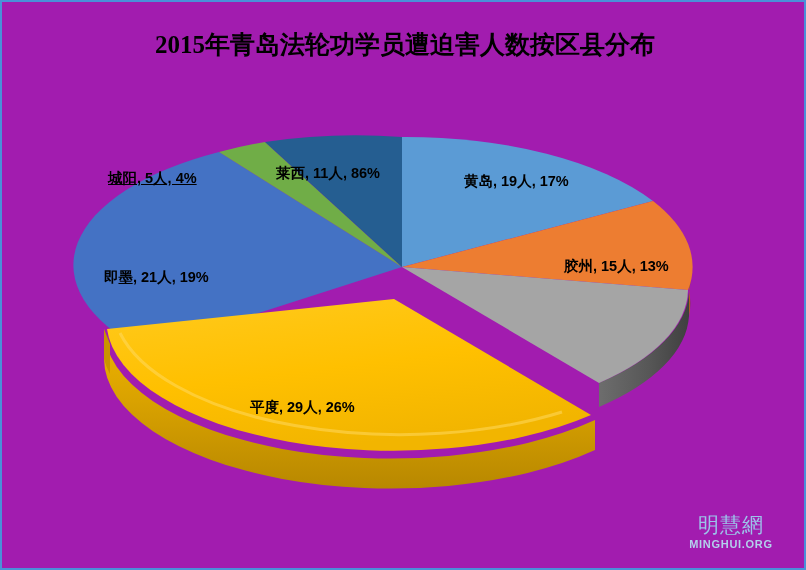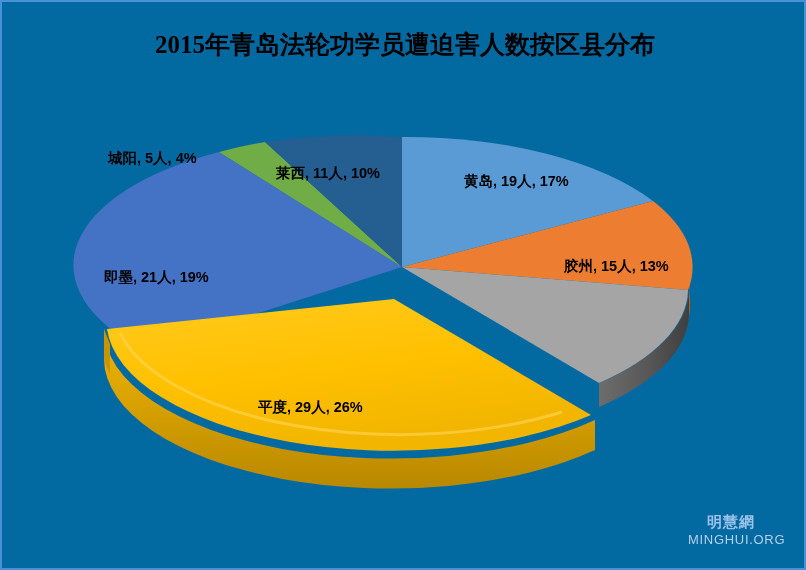--- a/index.html
+++ b/index.html
@@ -8,21 +8,21 @@
     background: #ffffff;
   }
   body {
     font-family: "Liberation Sans", "DejaVu Sans", sans-serif;
   }
 
   #chart-canvas {
     position: relative;
     width: 806px;
     height: 570px;
-    background: #0369a1;
+    background: #a21caf;
     border: 2px solid #4a90d9;
     box-sizing: border-box;
     overflow: hidden;
   }
 
   
   #chart-title {
     position: absolute;
     left: 0;
     top: 26px;
@@ -57,45 +57,45 @@
     font-weight: bold;
     color: #000000;
     white-space: nowrap;
     font-family: "Liberation Sans", "DejaVu Sans", sans-serif;
     line-height: 1;
   }
 
   #label-huangdao    { left: 462px; top: 172px; }
   #label-jiaozhou    { left: 562px; top: 257px; }
   #label-qingdaoshiqu{ left: 534px; top: 332px; }
-  #label-pingdu      { left: 256px; top: 398px; text-align: right; }
+  #label-pingdu      { left: 248px; top: 398px; text-align: right; }
   #label-jimo        { left: 102px; top: 268px; }
-  #label-chengyang   { left: 106px; top: 149px; }
+  #label-chengyang   { left: 106px; top: 169px; text-decoration: underline; }
   #label-laixi       { left: 274px; top: 164px; }
 
   
   #watermark {
     position: absolute;
     left: 686px;
     top: 512px;
     width: 86px;
     text-align: center;
     user-select: none;
   }
   #watermark .wm-cn {
-    font-size: 15px;
-    font-weight: bold;
+    font-size: 21px;
+    font-weight: normal;
     color: #9cc3ea;
     letter-spacing: 1px;
     line-height: 1.1;
     font-family: "DejaVu Sans", sans-serif;
   }
   #watermark .wm-en {
-    font-size: 13px;
-    font-weight: normal;
+    font-size: 11px;
+    font-weight: bold;
     color: #b3d0ec;
     letter-spacing: 0.7px;
     margin-top: 1px;
     font-family: "Liberation Sans", sans-serif;
   }
 </style>
 </head>
 <body>
 
 <div id="chart-canvas">
@@ -177,20 +177,20 @@
 
   <div class="data-label" id="label-jiaozhou">胶州, 15人, 13%</div>
 
 
   <div class="data-label" id="label-pingdu">平度, 29人, 26%</div>
 
   <div class="data-label" id="label-jimo">即墨, 21人, 19%</div>
 
   <div class="data-label" id="label-chengyang">城阳, 5人, 4%</div>
 
-  <div class="data-label" id="label-laixi">莱西, 11人, 10%</div>
+  <div class="data-label" id="label-laixi">莱西, 11人, 86%</div>
 
   <div id="watermark">
     <div class="wm-cn">明慧網</div>
     <div class="wm-en">MINGHUI.ORG</div>
   </div>
 
 </div>
 
 </body></html>

